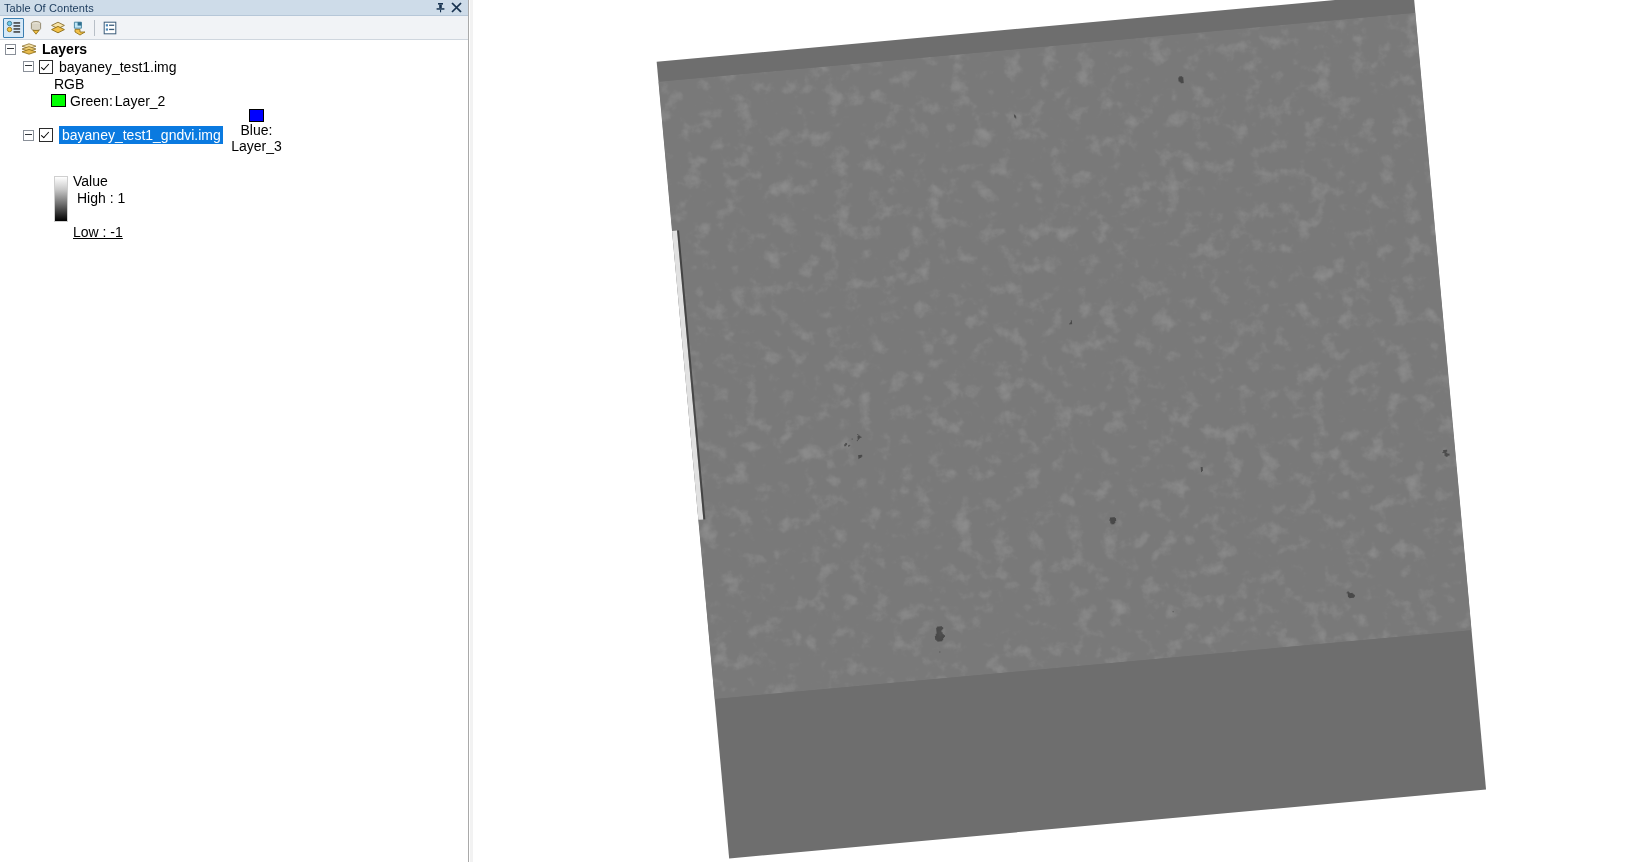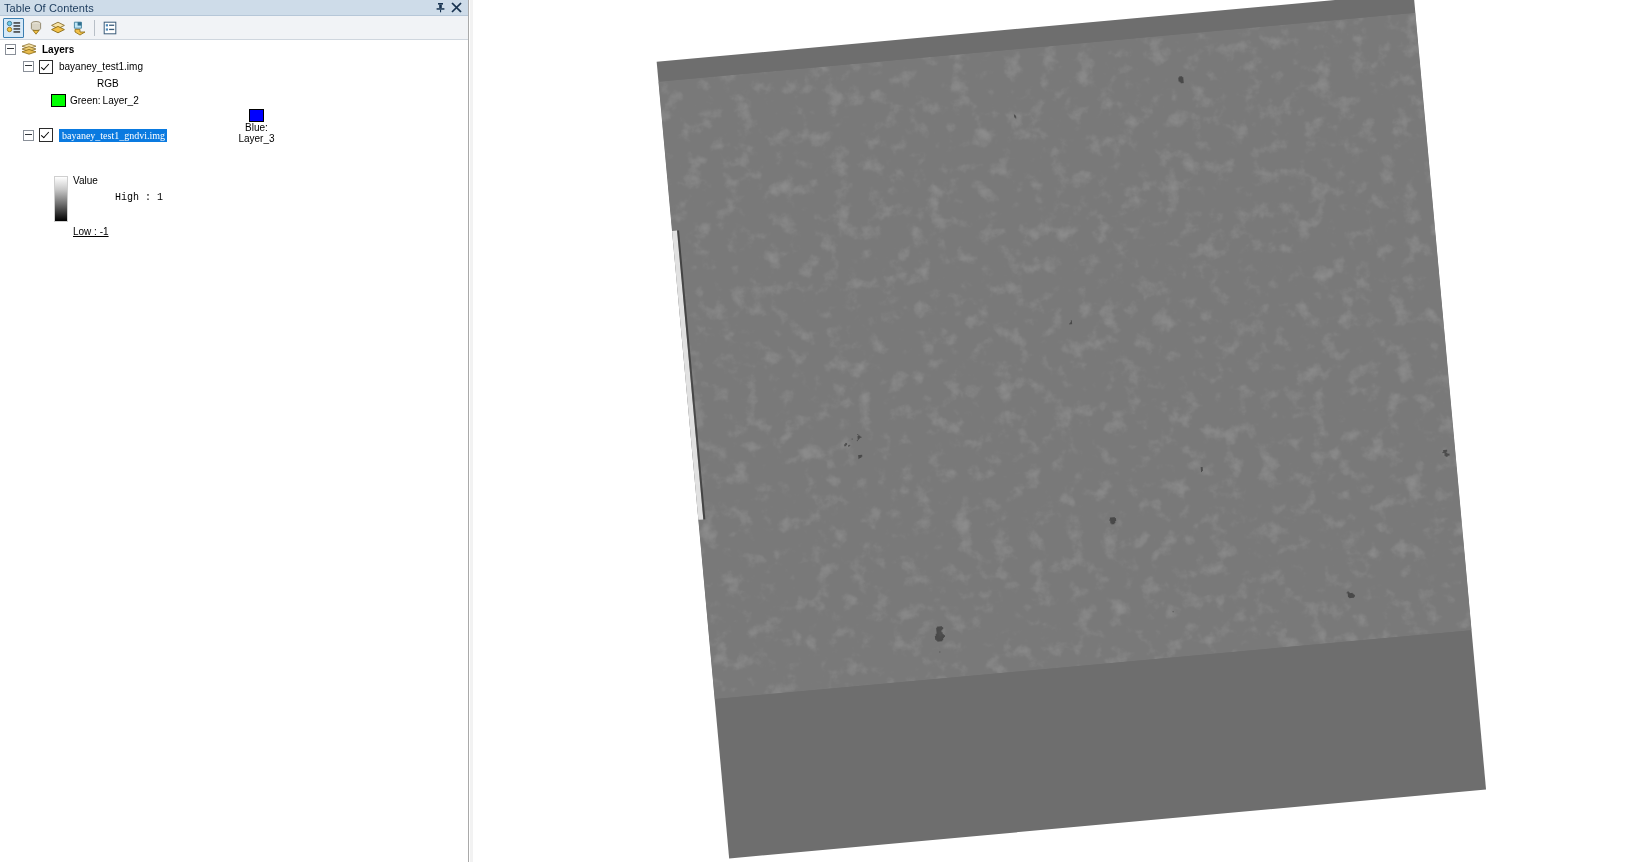--- a/index.html
+++ b/index.html
@@ -121,27 +121,26 @@
     width: 3px; height: 7px;
     border: solid #000;
     border-width: 0 1.6px 1.6px 0;
     transform: rotate(42deg);
   }
   .swatch {
     width: 13px; height: 11px;
     border: 1px solid #000;
     flex: 0 0 auto;
   }
-  .label { font-size: 10px; color: #000; }
+  .label { font-size: 14px; color: #000; }
   .label.bold { font-weight: bold; }
   .label.sel {
     background: #0a7ae0;
     color: #ffffff;
     padding: 1px 2px 1px 3px;
-    font-family: Liberation Serif, serif;
   }
   .gap4 { width: 4px; flex: 0 0 auto; }
   .gap5 { width: 5px; flex: 0 0 auto; }
   .gap6 { width: 6px; flex: 0 0 auto; }
 
   .layers-icon { width: 16px; height: 13px; flex: 0 0 auto; }
 
   
   #ramp-wrap {
     position: absolute;
@@ -270,21 +269,21 @@
       </div>
 
       <div class="row" style="padding-left:23px;text-align:right;">
         <span class="expander"></span>
         <span class="gap5"></span>
         <span class="checkbox"></span>
         <span class="gap6"></span>
         <span class="label">bayaney_test1.img</span>
       </div>
 
-      <div class="row" style="padding-left:97px;">
+      <div class="row" style="padding-left:54px;">
         <span class="label">RGB</span>
       </div>
 
 
       <div class="row" style="padding-left:51px;">
         <span class="swatch" style="background:#00ff00;"></span>
         <span class="gap4"></span>
         <span class="label">Green:</span>
         <span style="width:2px;"></span>
         <span class="label">Layer_2</span>
@@ -303,21 +302,21 @@
         <span class="gap5"></span>
         <span class="checkbox"></span>
         <span class="gap6"></span>
         <span class="label sel">bayaney_test1_gndvi.img</span>
       </div>
 
       <div class="row" style="padding-left:73px;margin-top:28px;">
         <span class="label">Value</span>
       </div>
 
-      <div class="row" style="padding-left:115px;font-family:Liberation Mono, monospace;">
+      <div class="row" style="padding-left:77px;">
         <span class="label">High : 1</span>
       </div>
 
       <div style="height:17px;"></div>
 
       <div class="row" style="padding-left:73px;text-decoration:underline;">
         <span class="label">Low : -1</span>
       </div>
 
       <div id="ramp-wrap"></div>

